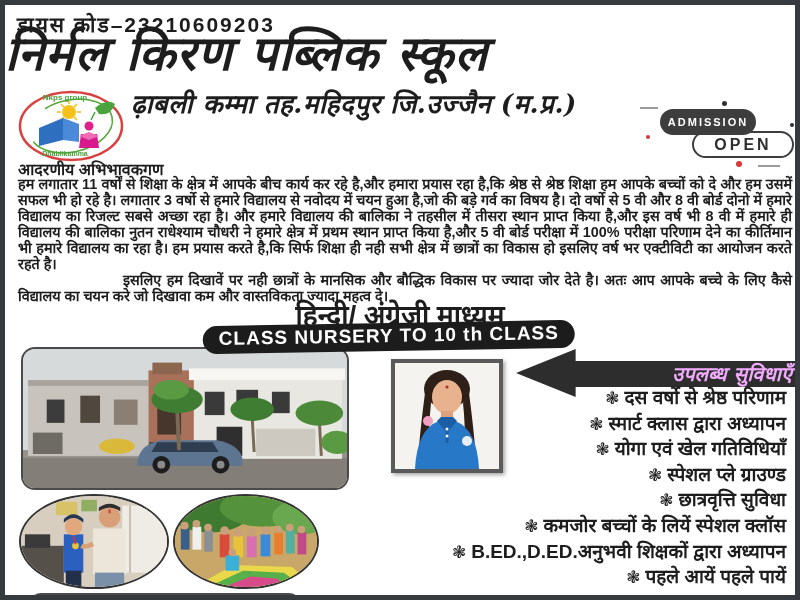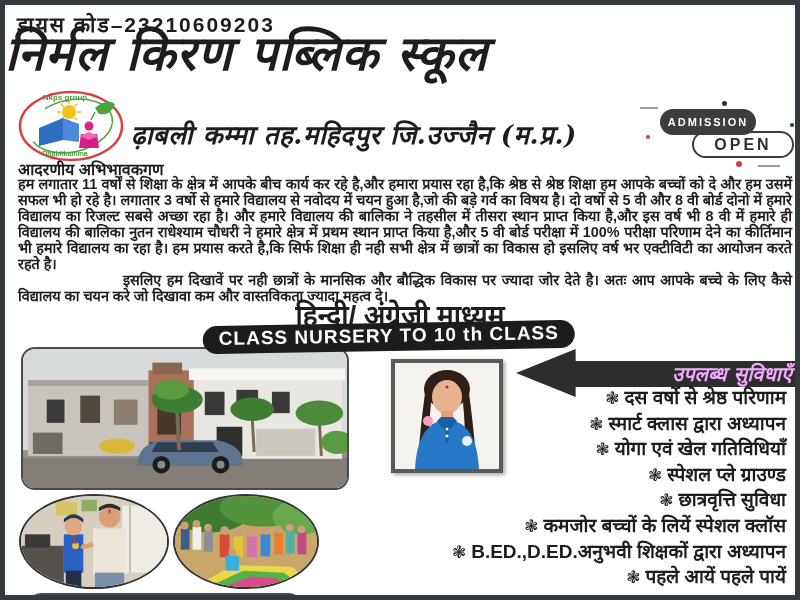--- a/index.html
+++ b/index.html
@@ -11,21 +11,21 @@
   .poster{position:relative;width:800px;height:600px;background:#ffffff;
     border:5px solid var(--frame);overflow:hidden;color:var(--ink);}
   .dise{position:absolute;left:12px;top:5px;font-size:21px;font-weight:bold;letter-spacing:2px;}
   .title{position:absolute;left:0;right:0;top:22px;text-align:left;
     font-family:"DejaVu Serif","Liberation Serif",serif;font-style:italic;
     font-size:48px;font-weight:bold;line-height:1.1;letter-spacing:1px;}
   
   .logo{position:absolute;left:12px;top:85px;width:108px;height:72px;}
   .logo svg{width:100%;height:100%;}
   
-  .address{position:absolute;left:126px;top:111px;width:520px;font-size:26px;font-weight:bold;
+  .address{position:absolute;left:126px;top:80px;width:520px;font-size:26px;font-weight:bold;
     font-style:italic;font-family:"DejaVu Serif","Liberation Serif",serif;letter-spacing:0.5px;}
   
   .badge{position:absolute;left:635px;top:96px;width:160px;height:68px;}
   .badge-admission{position:absolute;left:20px;top:8px;width:96px;height:26px;border-radius:13px;
     background:var(--badge-dark);color:#fff;font-size:11px;font-weight:bold;letter-spacing:2px;
     display:flex;align-items:center;justify-content:center;z-index:2;}
   .badge-open{position:absolute;left:52px;top:30px;width:102px;height:27px;border-radius:14px;
     background:#fff;border:2px solid var(--badge-dark);color:#2e2e2e;font-size:16px;font-weight:bold;
     letter-spacing:3px;display:flex;align-items:center;justify-content:center;z-index:1;}
   .dot{position:absolute;border-radius:50%;}

